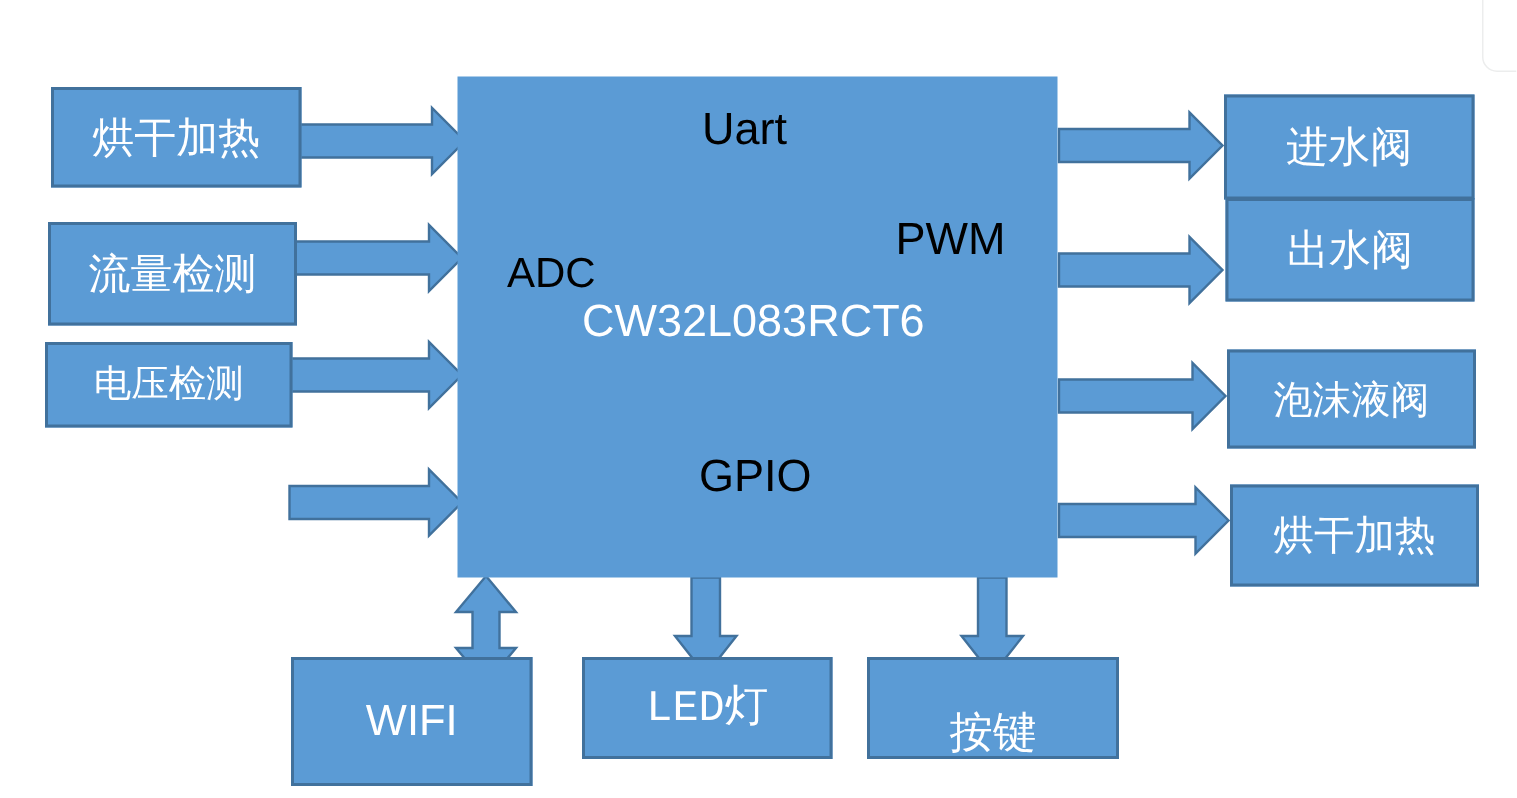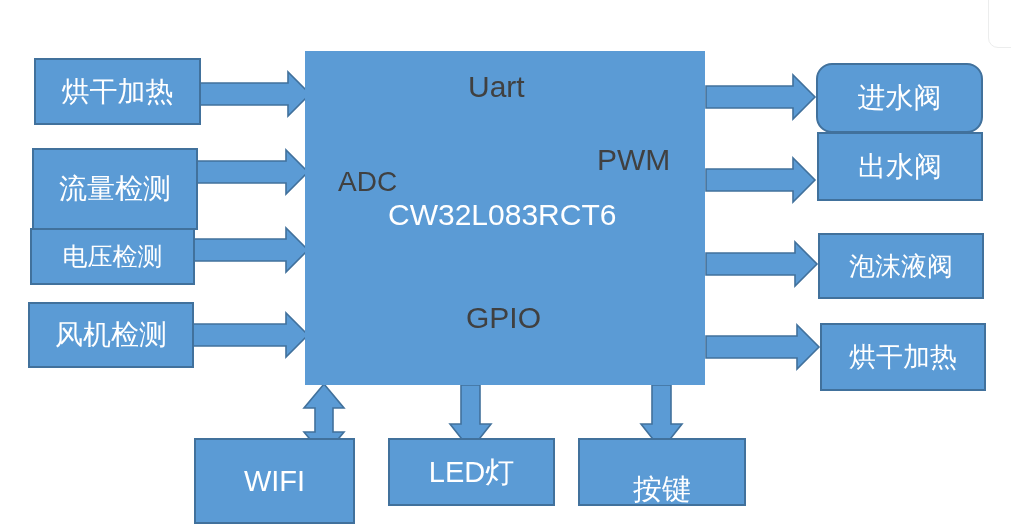--- a/index.html
+++ b/index.html
@@ -35,21 +35,21 @@
   .mcu {
     position: absolute;
     background: #5B9BD5;
     border: none;
   }
   .mcu-label {
     position: absolute;
     white-space: nowrap;
     line-height: 1;
   }
-  .lbl-black { color: #404040; }
+  .lbl-black { color: #000000; }
   .lbl-white { color: #ffffff; }
 
   
   .arrow-layer {
     position: absolute;
     left: 0; top: 0;
     width: 1011px;
     height: 532px;
     pointer-events: none;
   }
@@ -104,53 +104,50 @@
   <div class="mcu-label lbl-black" style="left:597px; top:145px; font-size:30px;">PWM</div>
 
   <div class="mcu-label lbl-white" style="left:388px; top:200px; font-size:30px;">CW32L083RCT6</div>
 
   <div class="mcu-label lbl-black" style="left:466px; top:303px; font-size:30px;">GPIO</div>
 
   <div class="box" style="left:34px; top:58px; width:167px; height:67px; font-size:28px;">
     <span class="label">烘干加热</span>
   </div>
 
-  <div class="box" style="left:32px; top:148px; width:166px; height:82px; font-size:28px;">
+  <div class="box" style="left:32px; top:148px; width:166px; height:69px; font-size:28px;">
     <span class="label">流量检测</span>
   </div>
 
   <div class="box" style="left:30px; top:228px; width:165px; height:57px; font-size:25px;">
     <span class="label">电压检测</span>
   </div>
 
-  <div class="box" style="left:28px; top:302px; width:166px; height:66px; font-size:28px;">
-    <span class="label">风机检测</span>
-  </div>
 
-  <div class="box" style="left:816px; top:63px; width:167px; height:70px; font-size:28px;border-radius:16px;">
+  <div class="box" style="left:816px; top:63px; width:167px; height:70px; font-size:28px;">
     <span class="label">进水阀</span>
   </div>
 
   <div class="box" style="left:817px; top:132px; width:166px; height:69px; font-size:28px;">
     <span class="label">出水阀</span>
   </div>
 
   <div class="box" style="left:818px; top:233px; width:166px; height:66px; font-size:26px;">
     <span class="label">泡沫液阀</span>
   </div>
 
   <div class="box" style="left:820px; top:323px; width:166px; height:68px; font-size:27px;text-align:right;">
     <span class="label">烘干加热</span>
   </div>
 
   <div class="box" style="left:194px; top:438px; width:161px; height:86px; font-size:29px;">
     <span class="label">WIFI</span>
   </div>
 
-  <div class="box" style="left:388px; top:438px; width:167px; height:68px; font-size:29px;">
+  <div class="box" style="left:388px; top:438px; width:167px; height:68px; font-size:29px;font-family:Liberation Mono, monospace;">
     <span class="label">LED灯</span>
   </div>
 
   <div class="box" style="left:578px; top:438px; width:168px; height:68px; font-size:29px;align-items:flex-end;">
     <span class="label">按键</span>
   </div>
 
 </div>
 
 </body></html>

